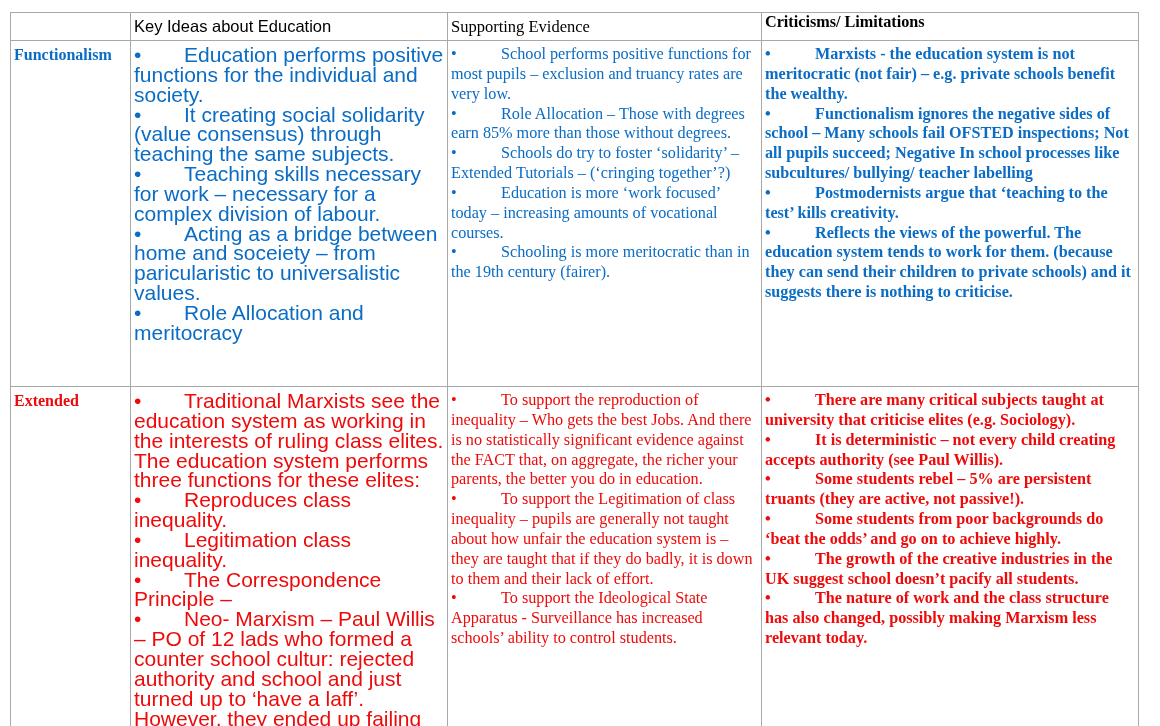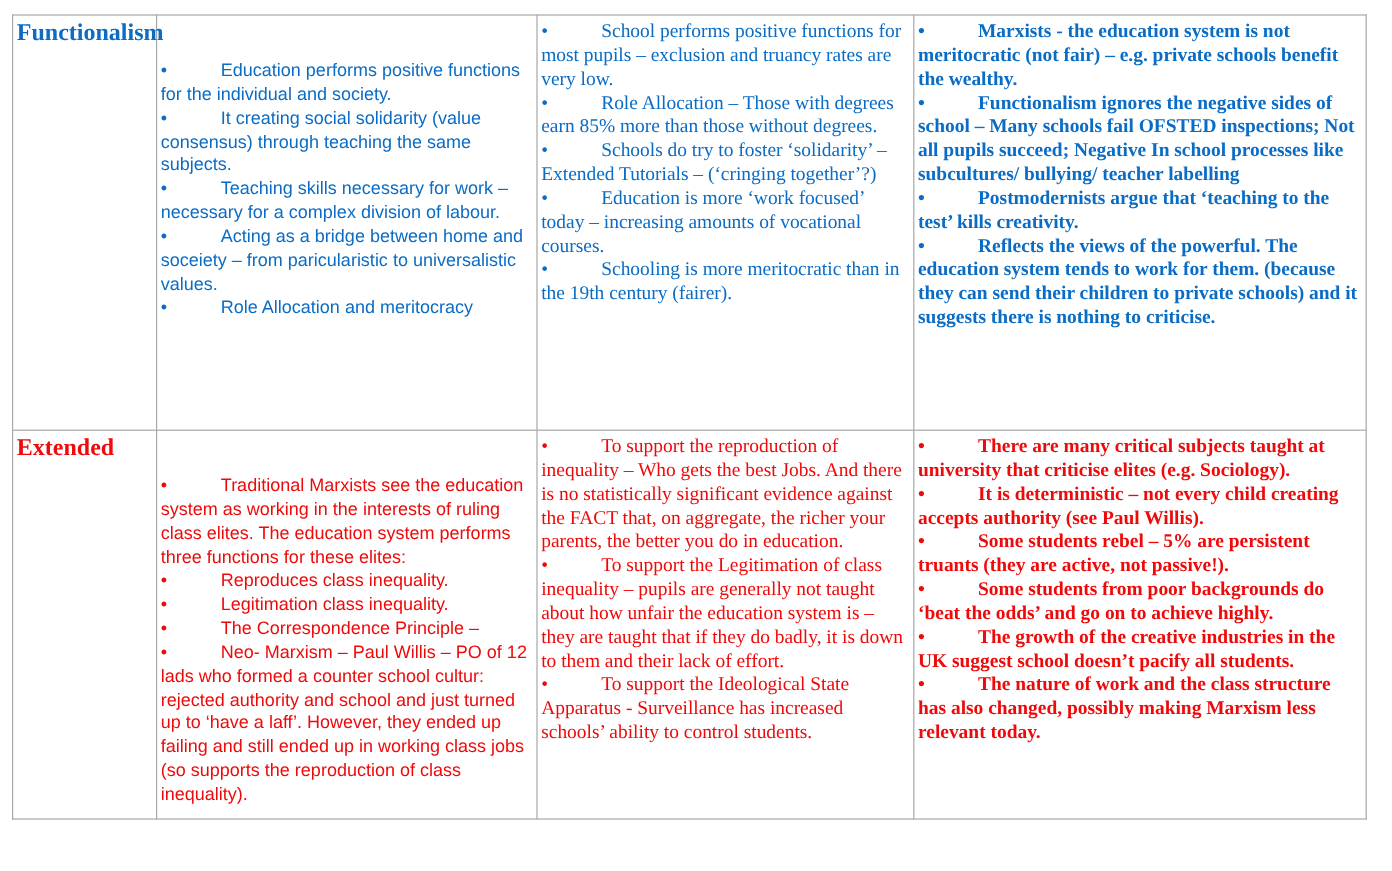--- a/index.html
+++ b/index.html
@@ -38,39 +38,38 @@
       color: #000;
       white-space: nowrap;
     }
     .hdr.sans { font-family: "Liberation Sans", sans-serif; }
     .hdr.serif { font-family: "Liberation Serif", serif; }
     .hdr.serif-bold { font-family: "Liberation Serif", serif; font-weight: bold; }
 
     .row-label {
       font-family: "Liberation Serif", serif;
       font-weight: bold;
-      font-size: 20px;
+      font-size: 16px;
       line-height: 20px;
       padding-top: 4px;
     }
     .blue { color: #0a6cc4; }
     .red { color: #ee0a0a; }
 
     .cell-list { padding-top: 4px; }
     .item { display: block; }
     .bullet {
       display: inline-block;
       width: 50px;
     }
 
     .sans-text {
       font-family: "Liberation Sans", sans-serif;
-      font-size: 15px;
+      font-size: 21px;
       line-height: 19.85px;
-      margin-top: 32px;
     }
     .serif-italic {
       font-family: "Liberation Serif", serif;
       font-size: 16.2px;
       line-height: 19.85px;
     }
     .serif-bold {
       font-family: Liberation Serif, serif;
       font-weight: bold;
       font-size: 16.2px;
@@ -81,20 +80,26 @@
 <body>
 
 <table class="doc-table">
   <colgroup>
     <col class="c0">
       <col class="c1">
       <col class="c2">
       <col class="c3">
   </colgroup>
   <tbody>
+      <tr class="header-row">
+    <td><span class="hdr sans"></span></td>
+    <td><span class="hdr sans">Key Ideas about Education</span></td>
+    <td><span class="hdr serif">Supporting Evidence</span></td>
+    <td><span class="hdr serif-bold">Criticisms/ Limitations</span></td>
+  </tr>
 
   <tr class="row-functionalism">
     <td>
       <div class="row-label blue">Functionalism</div>
     </td>
     <td>
       <div class="cell-list sans-text blue">
             <span class="item"><span class="bullet">•</span><span>Education performs positive functions for the individual and society.</span></span>
             <span class="item"><span class="bullet">•</span><span>It creating social solidarity (value consensus) through teaching the same subjects.</span></span>
             <span class="item"><span class="bullet">•</span><span>Teaching skills necessary for work – necessary for a complex division of labour.</span></span>

